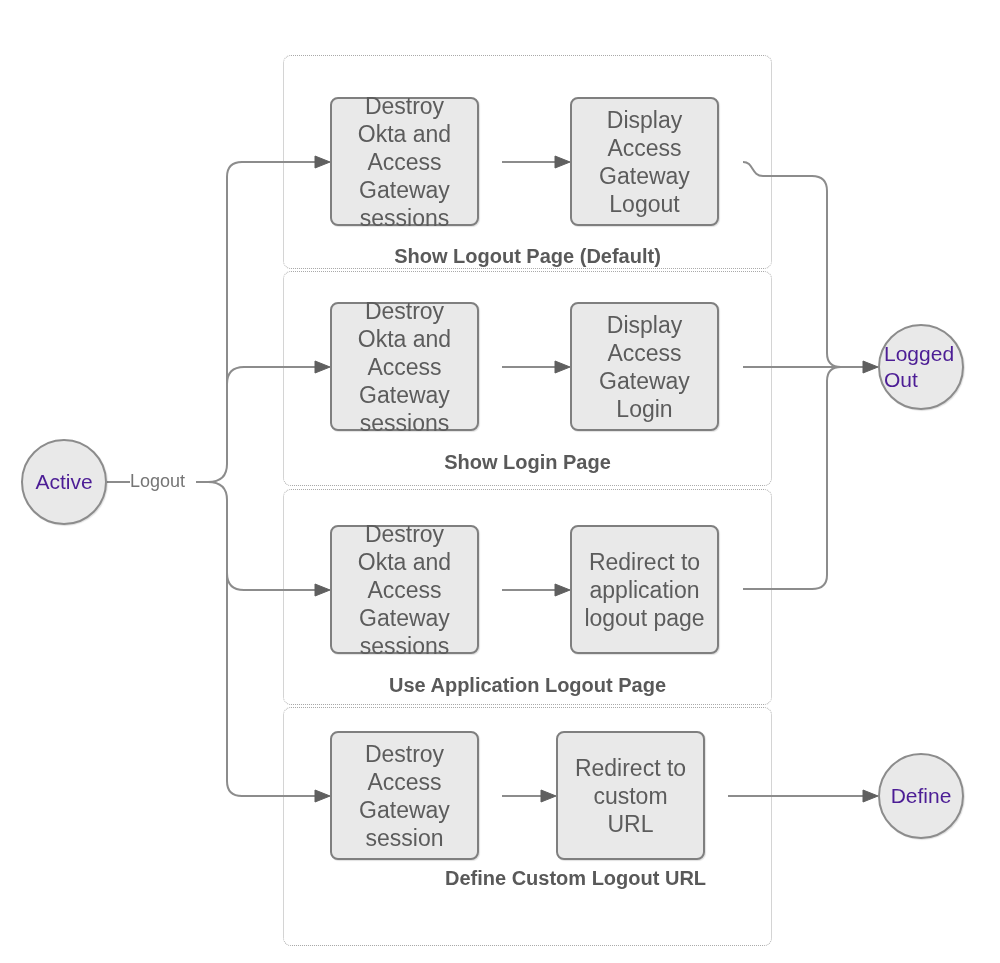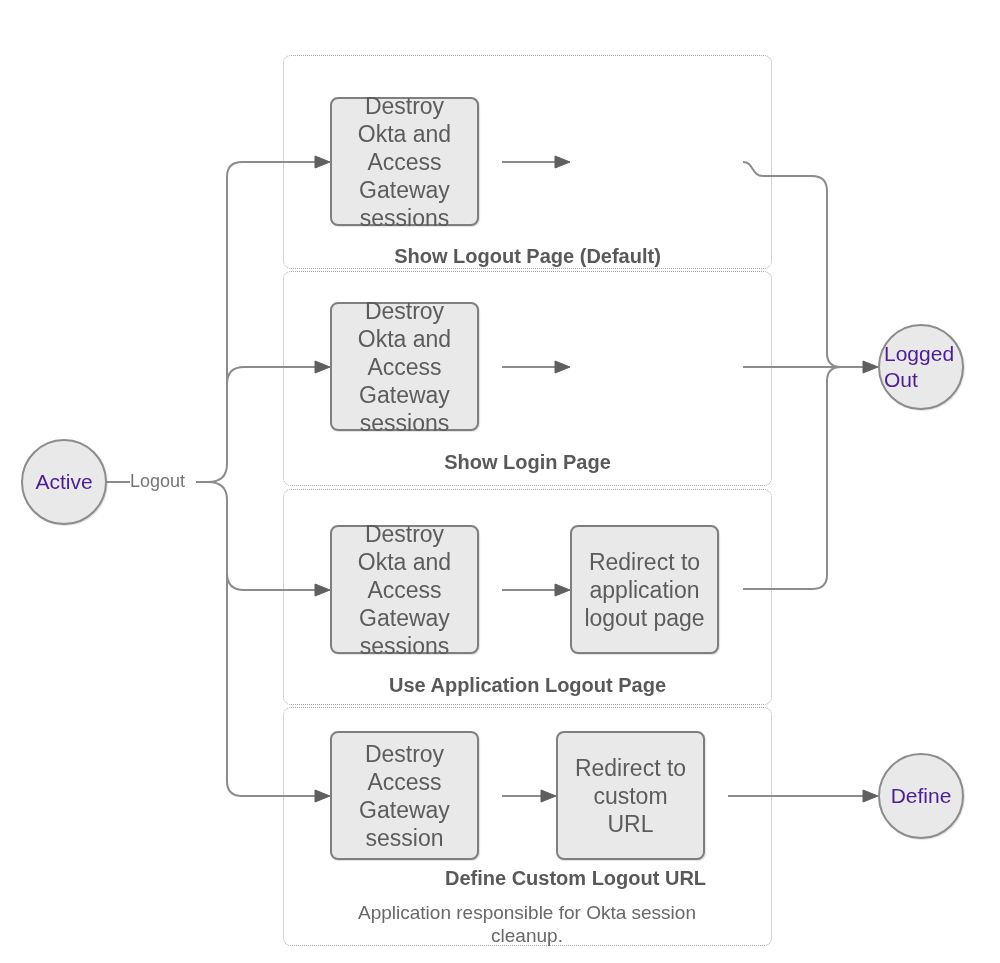--- a/index.html
+++ b/index.html
@@ -106,27 +106,28 @@
     <polygon class="arrow" points="878,796 863,790 863,802"></polygon>
   </svg>
 
   <div class="state" style="left:21px;top:439px;">Active</div>
   <div class="state" style="left:878px;top:324px;">Logged Out</div>
   <div class="state" style="left:878px;top:753px;">Define</div>
 
   <div class="edge-label">Logout</div>
 
   <div class="stepbox" style="left:330px;top:97px;">Destroy Okta and Access Gateway sessions</div>
+  <div class="stepbox" style="left:570px;top:97px;">Display Access Gateway Logout</div>
   <div class="caption" style="top:245px;">Show Logout Page (Default)</div>
 
   <div class="stepbox" style="left:330px;top:302px;">Destroy Okta and Access Gateway sessions</div>
+  <div class="stepbox" style="left:570px;top:302px;">Display Access Gateway Login</div>
   <div class="caption" style="top:451px;">Show Login Page</div>
 
   <div class="stepbox" style="left:330px;top:525px;">Destroy Okta and Access Gateway sessions</div>
   <div class="stepbox" style="left:570px;top:525px;">Redirect to application logout page</div>
   <div class="caption" style="top:674px;">Use Application Logout Page</div>
 
   <div class="stepbox" style="left:330px;top:731px;">Destroy Access Gateway session</div>
   <div class="stepbox" style="left:556px;top:731px;">Redirect to custom URL</div>
   <div class="caption" style="top:867px;margin-left:48px;">Define Custom Logout URL</div>
-  <div class="note">Application responsible for Okta session cleanup.</div>
 
 </div>
 
 </body></html>

